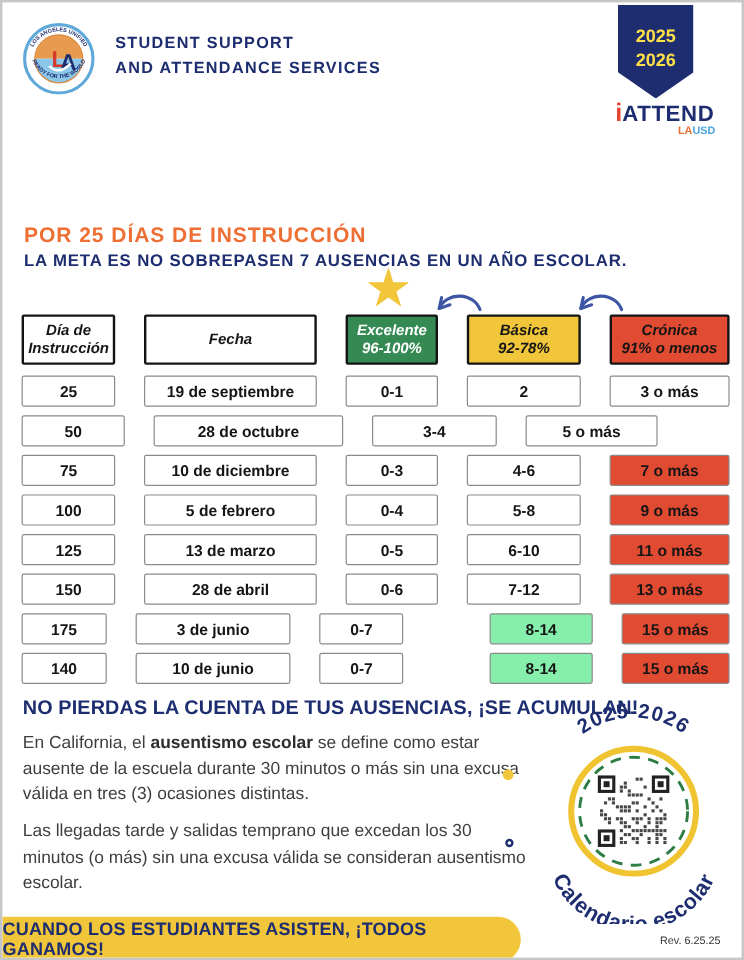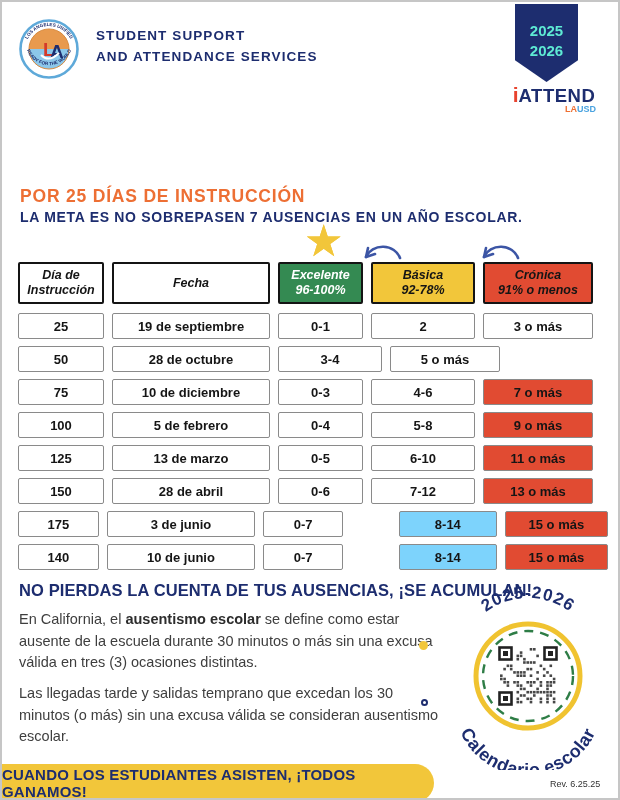--- a/index.html
+++ b/index.html
@@ -7,21 +7,21 @@
     position:relative; width:620px; height:800px; margin:0 auto;
     background:#ffffff; border:2px solid #c6c6c6; box-sizing:border-box;
     overflow:hidden; font-family:"Liberation Sans", sans-serif;
   }
   
   .seal { position:absolute; left:17px; top:17px; width:60px; height:60px; }
   .org { position:absolute; left:94px; top:23px; color:#1d2d6f; font-weight:bold;
          font-size:13.5px; letter-spacing:1.1px; line-height:21px; }
   .pennant { position:absolute; left:513px; top:2px; width:63px; height:78px;
              background:#1d2d6f; clip-path:polygon(0 0,100% 0,100% 72%,50% 100%,0 72%);
-             color:#5eead4; font-weight:bold; font-size:15px; text-align:center;
+             color:#fde047; font-weight:bold; font-size:15px; text-align:center;
              line-height:20px; padding-top:17px; box-sizing:border-box; }
   .iattend { position:absolute; left:506px; top:83px; width:92px; text-align:center; }
   .iattend .row { line-height:20px; white-space:nowrap; }
   .iattend .i { color:#e8432e; font-weight:bold; font-size:21px; }
   .iattend .attend { color:#1d2d6f; font-weight:bold; font-size:18.5px; letter-spacing:.5px; }
   .iattend .lausd { text-align:right; font-size:9px; font-weight:bold; margin-top:-3px; padding-right:4px; }
   .iattend .la { color:#ee6f32; } .iattend .usd { color:#4aa3e0; }
   
   .title { position:absolute; left:15px; top:84px; color:#1d2d6f; font-weight:bold;
            font-size:46px; line-height:49px; letter-spacing:.5px; }
@@ -30,33 +30,33 @@
               font-size:17.5px; letter-spacing:.8px; }
   .goal { position:absolute; left:18px; top:207px; color:#1d2d6f; font-weight:bold;
           font-size:14px; letter-spacing:.7px; }
   
   .star { position:absolute; left:302px; top:217px; font-size:44px; line-height:44px;
           color:#f2c63a; text-shadow:0 0 0 #f2c63a; }
   .arrow { position:absolute; width:46px; height:28px; }
   .arrow1 { left:356px; top:231px; } .arrow2 { left:474px; top:231px; }
   
   .table { position:absolute; left:16px; top:260px; width:590px; }
-  .t-row { display:flex; gap:8px; margin-bottom:7px; }
+  .t-row { display:flex; gap:24px; margin-bottom:7px; }
   .t-row.head { margin-bottom:9px; }
   .cell { box-sizing:border-box; display:flex; flex-direction:column; align-items:center;
           justify-content:center; text-align:center; background:#fff;
           border:1.5px solid #8a8a8a; border-radius:2px; color:#151515;
           font-weight:bold; font-size:13px; height:26px; }
   .head .cell { height:42px; border:2px solid #141414; font-style:italic;
                 font-size:12.5px; line-height:15px; }
   .w-day{width:86px} .w-date{width:158px} .w-exc{width:85px} .w-bas{width:104px} .w-chr{width:110px}
   .h-exc { background:#348a52; color:#fff; }
   .h-bas { background:#f2c63a; color:#151515; }
   .h-chr { background:#e14b32; color:#151515;text-align:center; }
-  .hl-yellow { background:#7dd3fc;margin-left:48px; }
+  .hl-yellow { background:#86efac;margin-left:48px; }
   .hl-red { background:#e14b32; }
   
   .headline { position:absolute; left:17px; top:579px; color:#1d2d6f; font-weight:bold;
               font-size:16.5px; letter-spacing:.1px; }
   .para { position:absolute; left:17px; width:420px; color:#3e3e3e;
           font-size:14.5px; line-height:21.5px; }
   .p1 { top:607px; } .p2 { top:681px; }
   .para b { color:#2d2d2d; }
   
   .qr-badge { position:absolute; left:436px; top:578px; width:180px; height:190px; }

